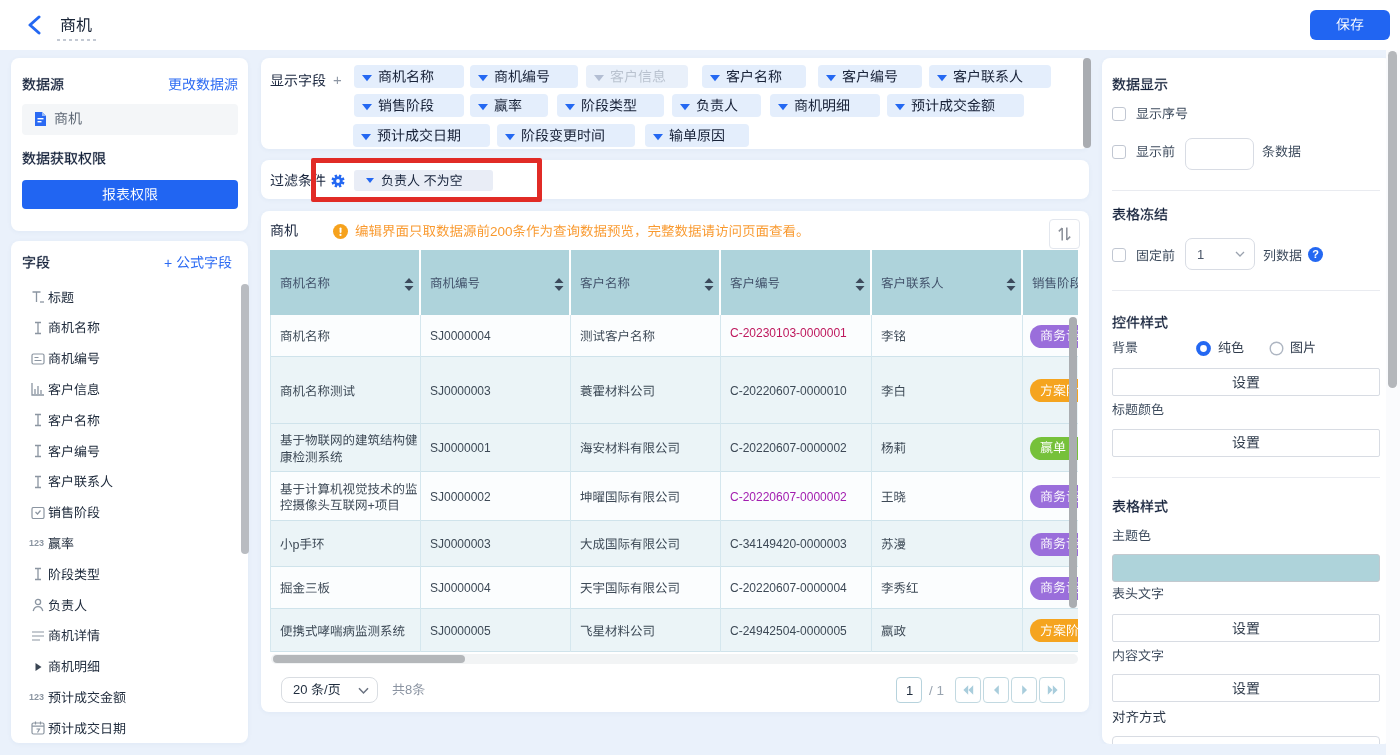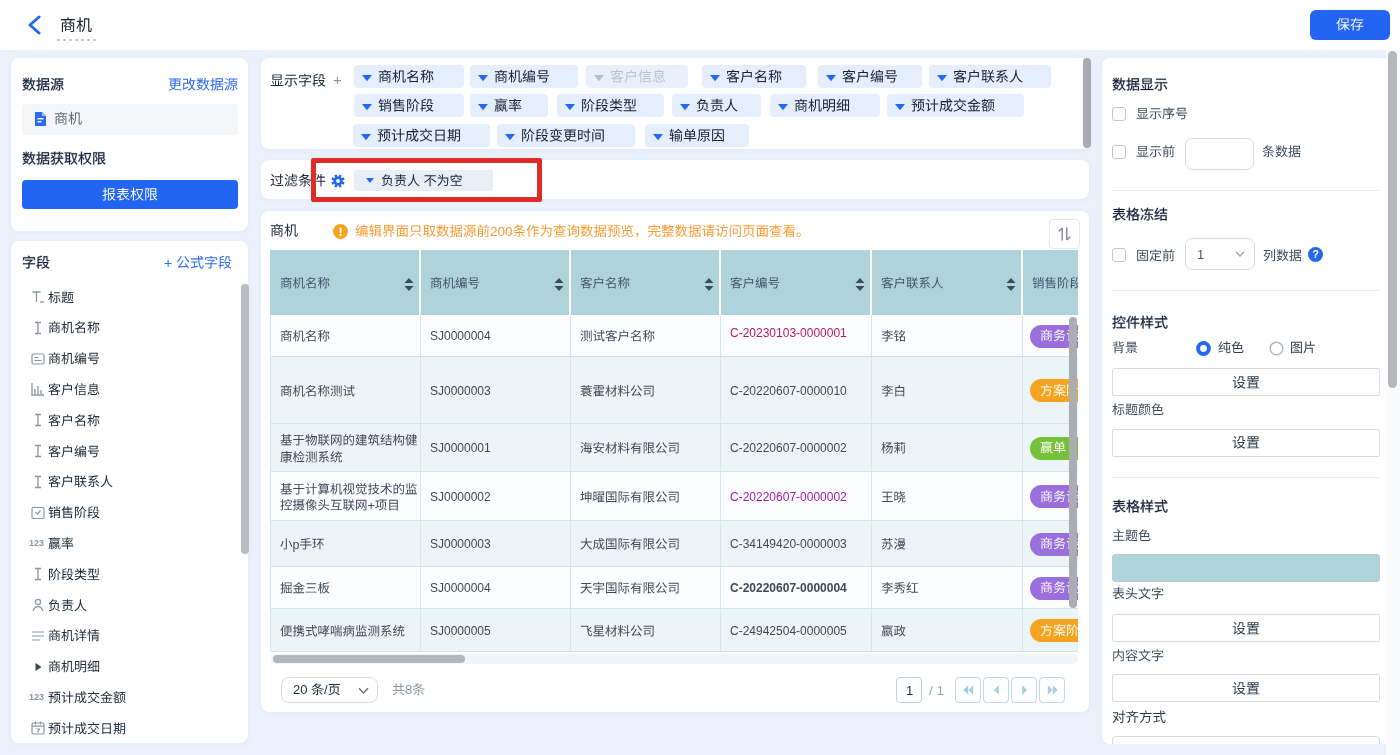--- a/index.html
+++ b/index.html
@@ -1063,21 +1063,21 @@
           <use href="#u5929" x="0"></use>
           <use href="#u5b87" x="1000"></use>
           <use href="#u56fd" x="2000"></use>
           <use href="#u9645" x="3000"></use>
           <use href="#u6709" x="4000"></use>
           <use href="#u9650" x="5000"></use>
           <use href="#u516c" x="6000"></use>
           <use href="#u53f8" x="7000"></use>
         </g>
       </svg>
-<div style="position:absolute;left:460px;top:329px;font-size:12px;color:#3d4956;line-height:18px;font-weight:bold;white-space:pre">C-20220607-0000004</div>
+<div style="position:absolute;left:460px;top:329px;font-size:12px;color:#3d4956;line-height:18px;font-weight:normal;white-space:pre">C-20220607-0000004</div>
 <svg style="position:absolute;left:611px;top:329px" width="39" height="18" fill="#3d4956">
         <g transform="translate(0,13.5) scale(0.012500,-0.012500)">
           <use href="#u674e" x="0"></use>
           <use href="#u79c0" x="1000"></use>
           <use href="#u7ea2" x="2000"></use>
         </g>
       </svg>
 <div style="position:absolute;left:760px;top:326.5px;width:70px;height:23px;background:#9a6edb;border-radius:11.5px"></div>
 <svg style="position:absolute;left:770px;top:328px" width="54" height="19" fill="#fff">
         <g transform="translate(0,14.2) scale(0.013000,-0.013000)">

